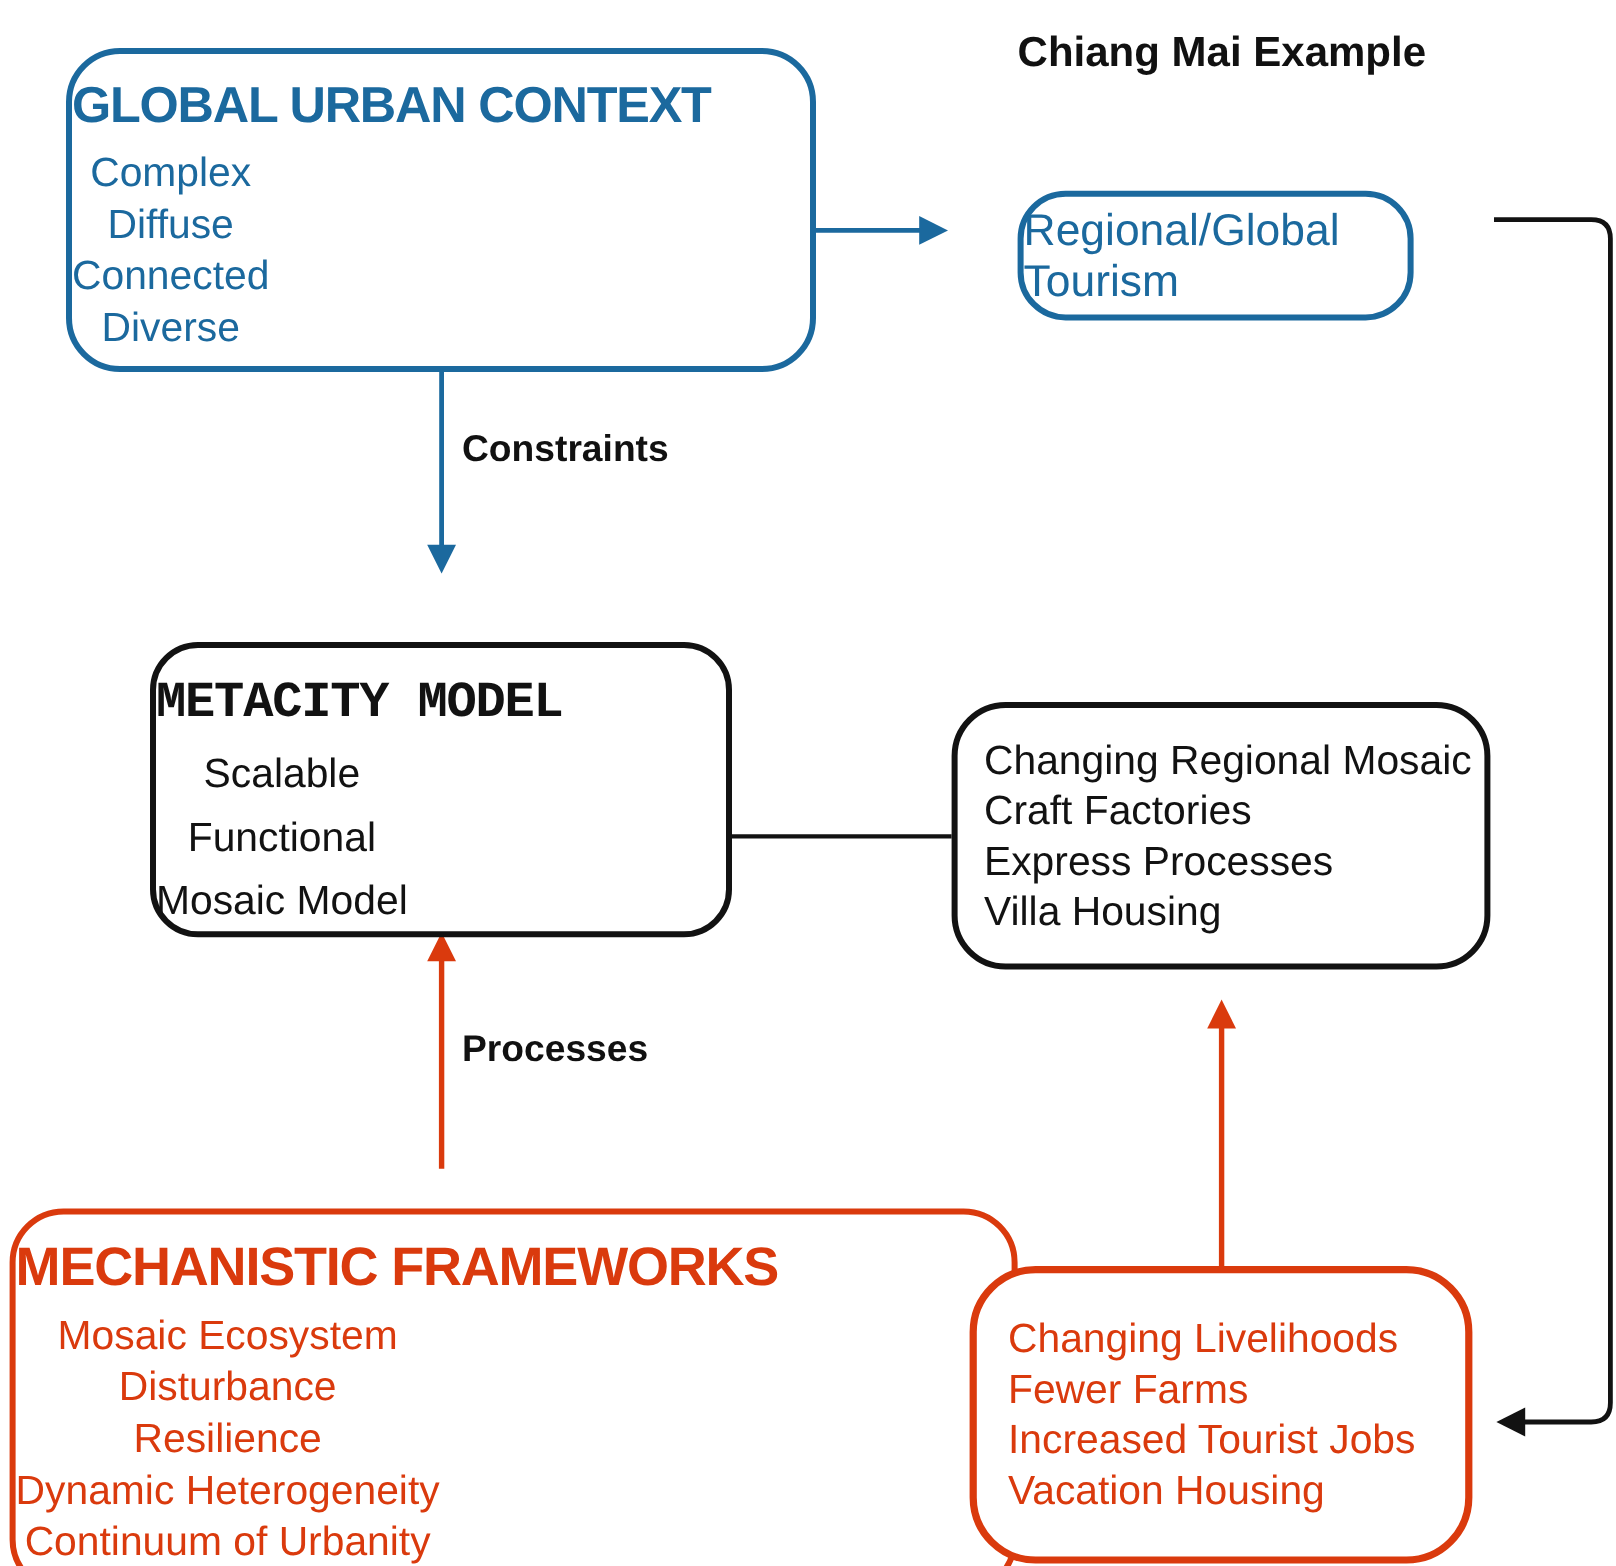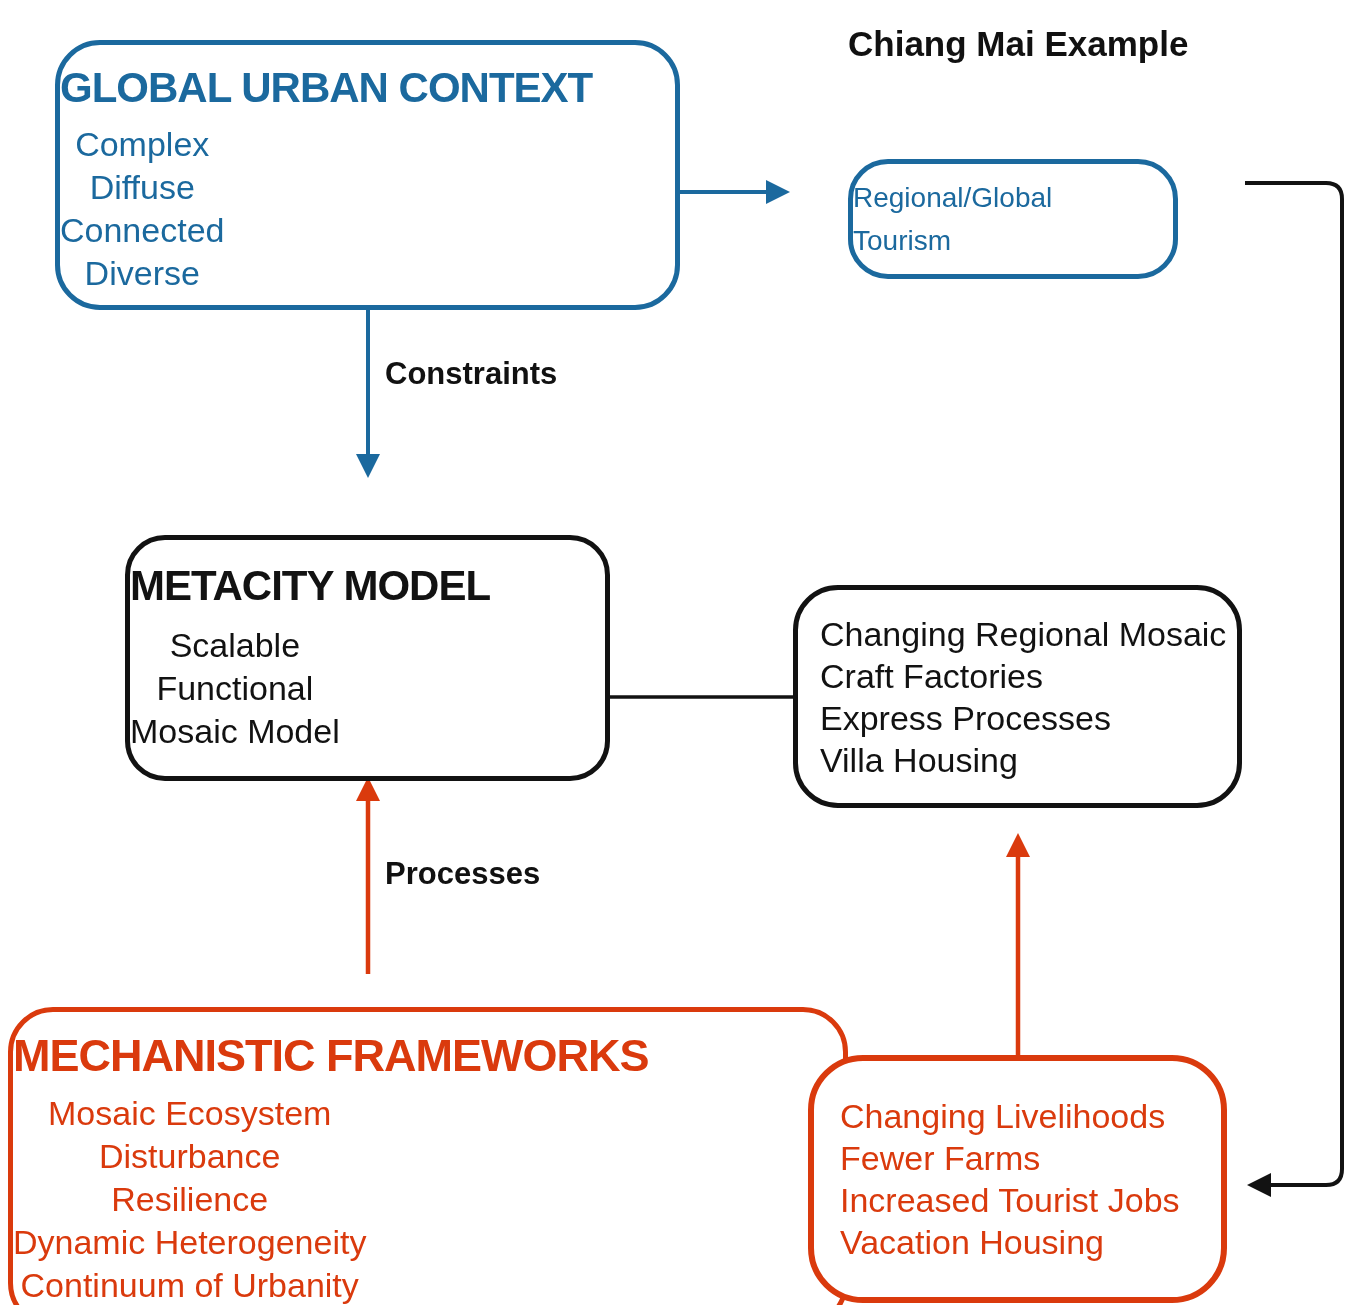--- a/index.html
+++ b/index.html
@@ -30,35 +30,35 @@
   .global-context {
     left:55px; top:7px; width:625px; height:270px;
     border:5px solid var(--blue); border-radius:45px;
     color:var(--blue);
     padding-top:20px;
   }
   .global-context .box-title { font-size:42px; line-height:46px; }
   .global-context .box-lines { margin-top:12px; font-size:34px; line-height:43px; }
 
   .tourism {
-    left:848px; top:126px; width:330px; height:120px;
+    left:848px; top:126px; width:330px; height:108px;
     border:5px solid var(--blue); border-radius:40px;
     color:var(--blue);
     justify-content:center;
-    font-size:28px; line-height:43px;
+    font-size:37px; line-height:43px;
   }
 
   .metacity {
     left:125px; top:502px; width:485px; height:246px;
     border:5px solid var(--ink); border-radius:40px;
     color:var(--ink);
     padding-top:22px;
   }
-  .metacity .box-title { font-size:42px; line-height:48px; }
-  .metacity .box-lines { margin-top:14px; font-size:34px; line-height:43px; }
+  .metacity .box-title { font-size:42px; line-height:48px;font-family:Liberation Mono, monospace; }
+  .metacity .box-lines { margin-top:14px; font-size:34px; line-height:43px;gap:10px; }
 
   .mosaic {
     left:793px; top:585px; width:449px; height:223px;
     border:5px solid var(--ink); border-radius:45px;
     color:var(--ink);
     justify-content:center;
     padding-left:22px;
     font-size:34px; line-height:42px;
     text-align:left;
   }

